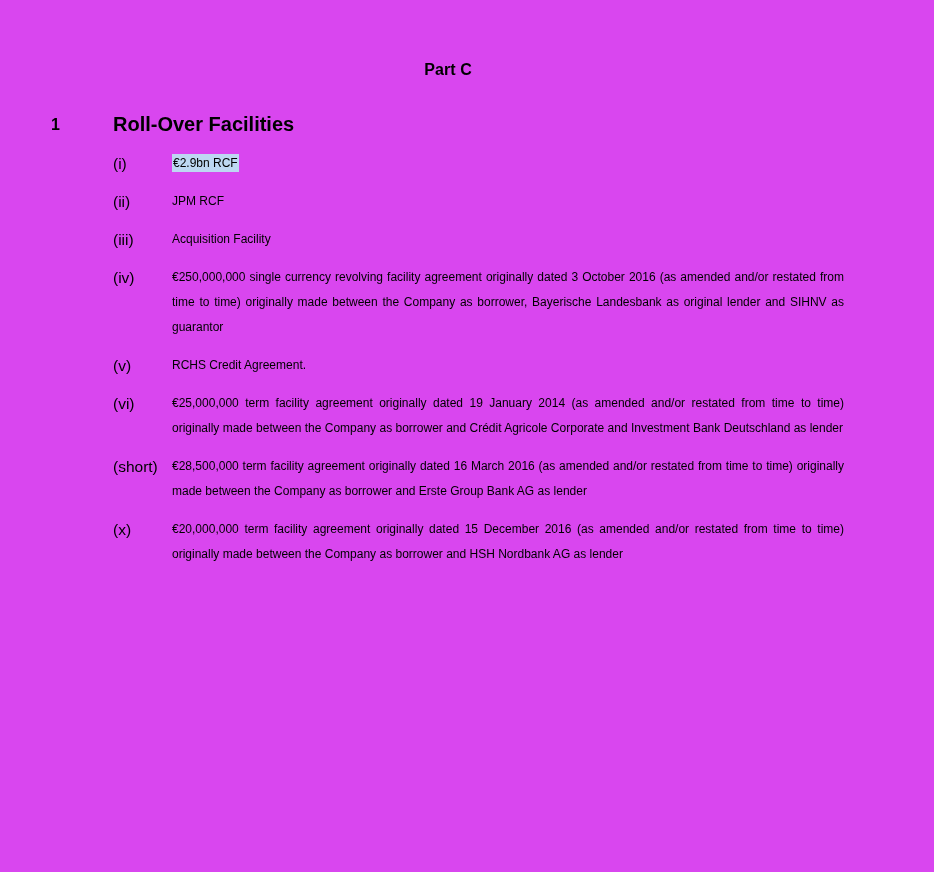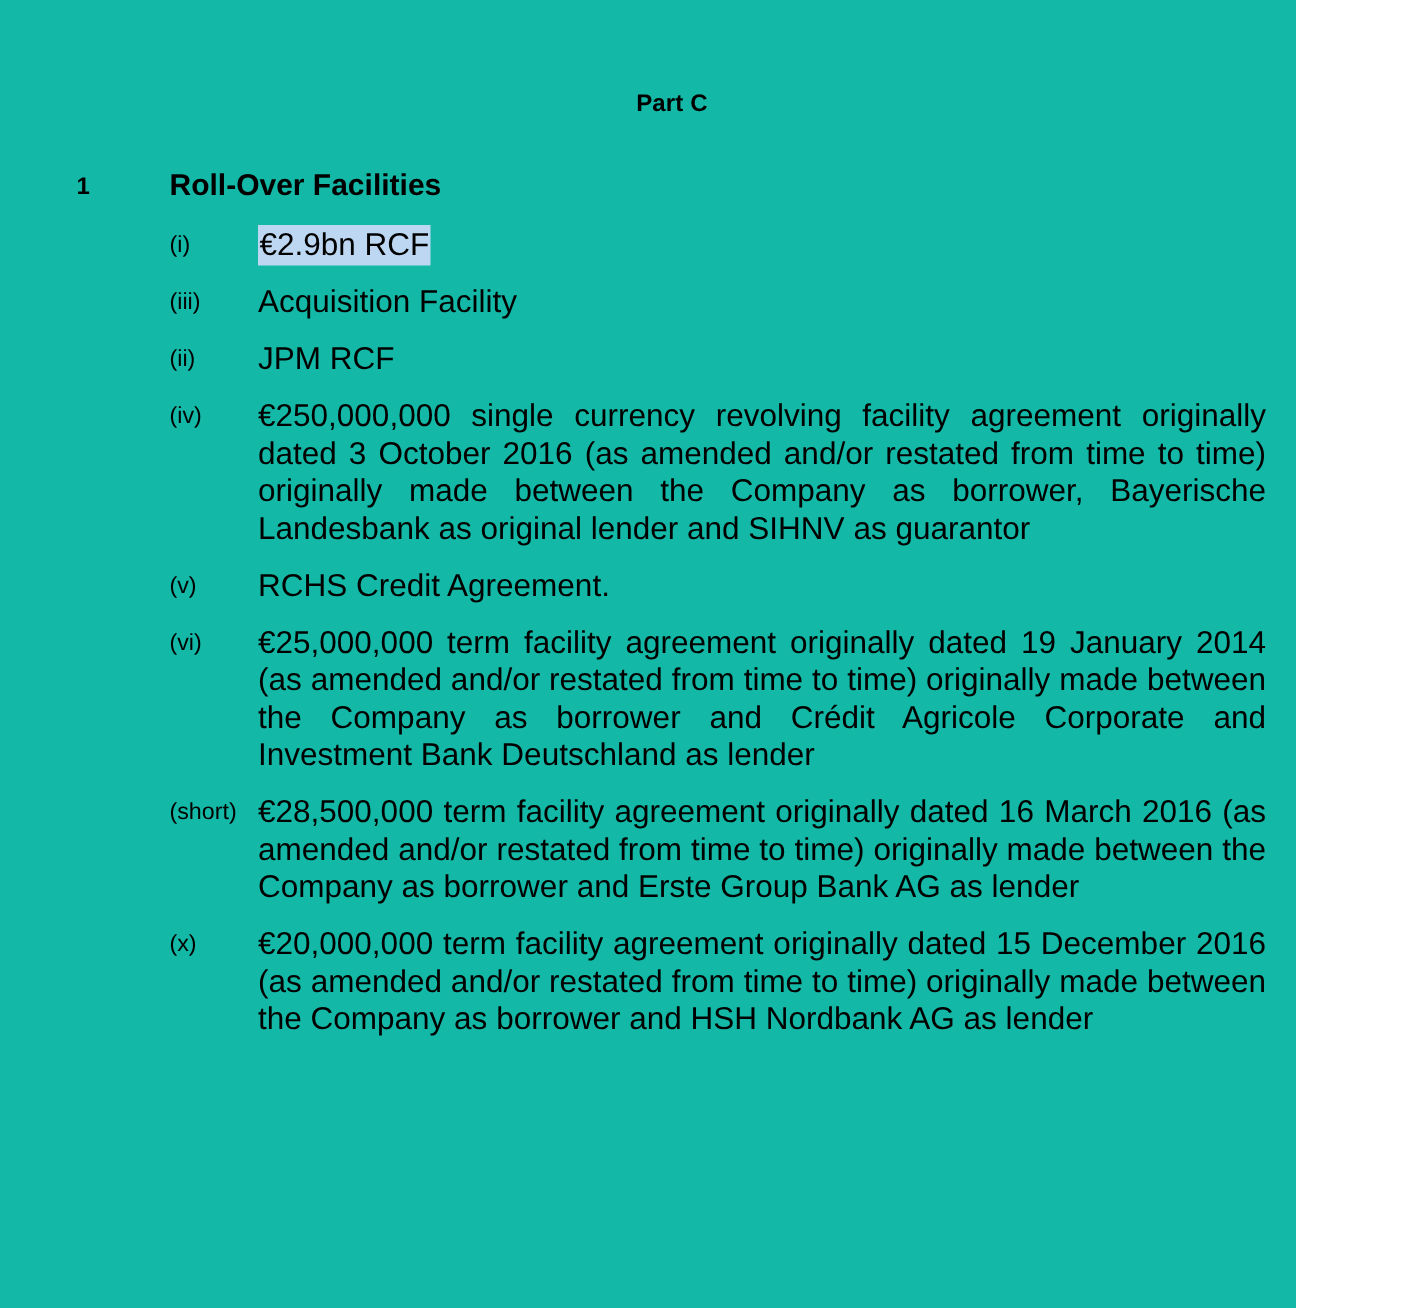--- a/index.html
+++ b/index.html
@@ -9,23 +9,23 @@
   }
   body {
     width: 934px;
     height: 872px;
     font-family: "Liberation Sans", sans-serif;
     color: #000000;
     overflow: hidden;
   }
   .page {
     position: relative;
-    width: 864px;
+    width: 934px;
     height: 872px;
-    background: #14b8a6;
+    background: #d946ef;
   }
   .part-heading {
     position: absolute;
     top: 61px;
     left: 0;
     width: 896px;
     text-align: center;
     font-size: 16px;
     font-weight: bold;
     letter-spacing: 0.1px;
@@ -67,21 +67,21 @@
     margin-bottom: 0;
   }
   .item-marker {
     flex: 0 0 59px;
     width: 59px;
     font-size: 15.5px;
     line-height: 25px;
   }
   .item-text {
     flex: 1 1 auto;
-    font-size: 21px;
+    font-size: 12px;
     line-height: 25px;
     text-align: justify;
     text-justify: inter-word;
     hyphens: none;
   }
   .item-text.single {
     text-align: left;
   }
   .hl {
     background: #bdd7f2;
@@ -103,26 +103,26 @@
       <div class="section-title">Roll-Over Facilities</div>
     </div>
   </div>
 
   <div class="items" id="items-list">
       <div class="item">
         <div class="item-marker">(i)</div>
         <div class="item-text single"><span class="hl">€2.9bn RCF</span></div>
       </div>
       <div class="item">
+        <div class="item-marker">(ii)</div>
+        <div class="item-text single">JPM RCF</div>
+      </div>
+      <div class="item">
         <div class="item-marker">(iii)</div>
         <div class="item-text single">Acquisition Facility</div>
-      </div>
-      <div class="item">
-        <div class="item-marker">(ii)</div>
-        <div class="item-text single">JPM RCF</div>
       </div>
       <div class="item">
         <div class="item-marker">(iv)</div>
         <div class="item-text">€250,000,000 single currency revolving facility agreement originally dated 3 October 2016 (as amended and/or restated from time to time) originally made between the Company as borrower, Bayerische Landesbank as original lender and SIHNV as guarantor</div>
       </div>
       <div class="item">
         <div class="item-marker">(v)</div>
         <div class="item-text single">RCHS Credit Agreement.</div>
       </div>
       <div class="item">

